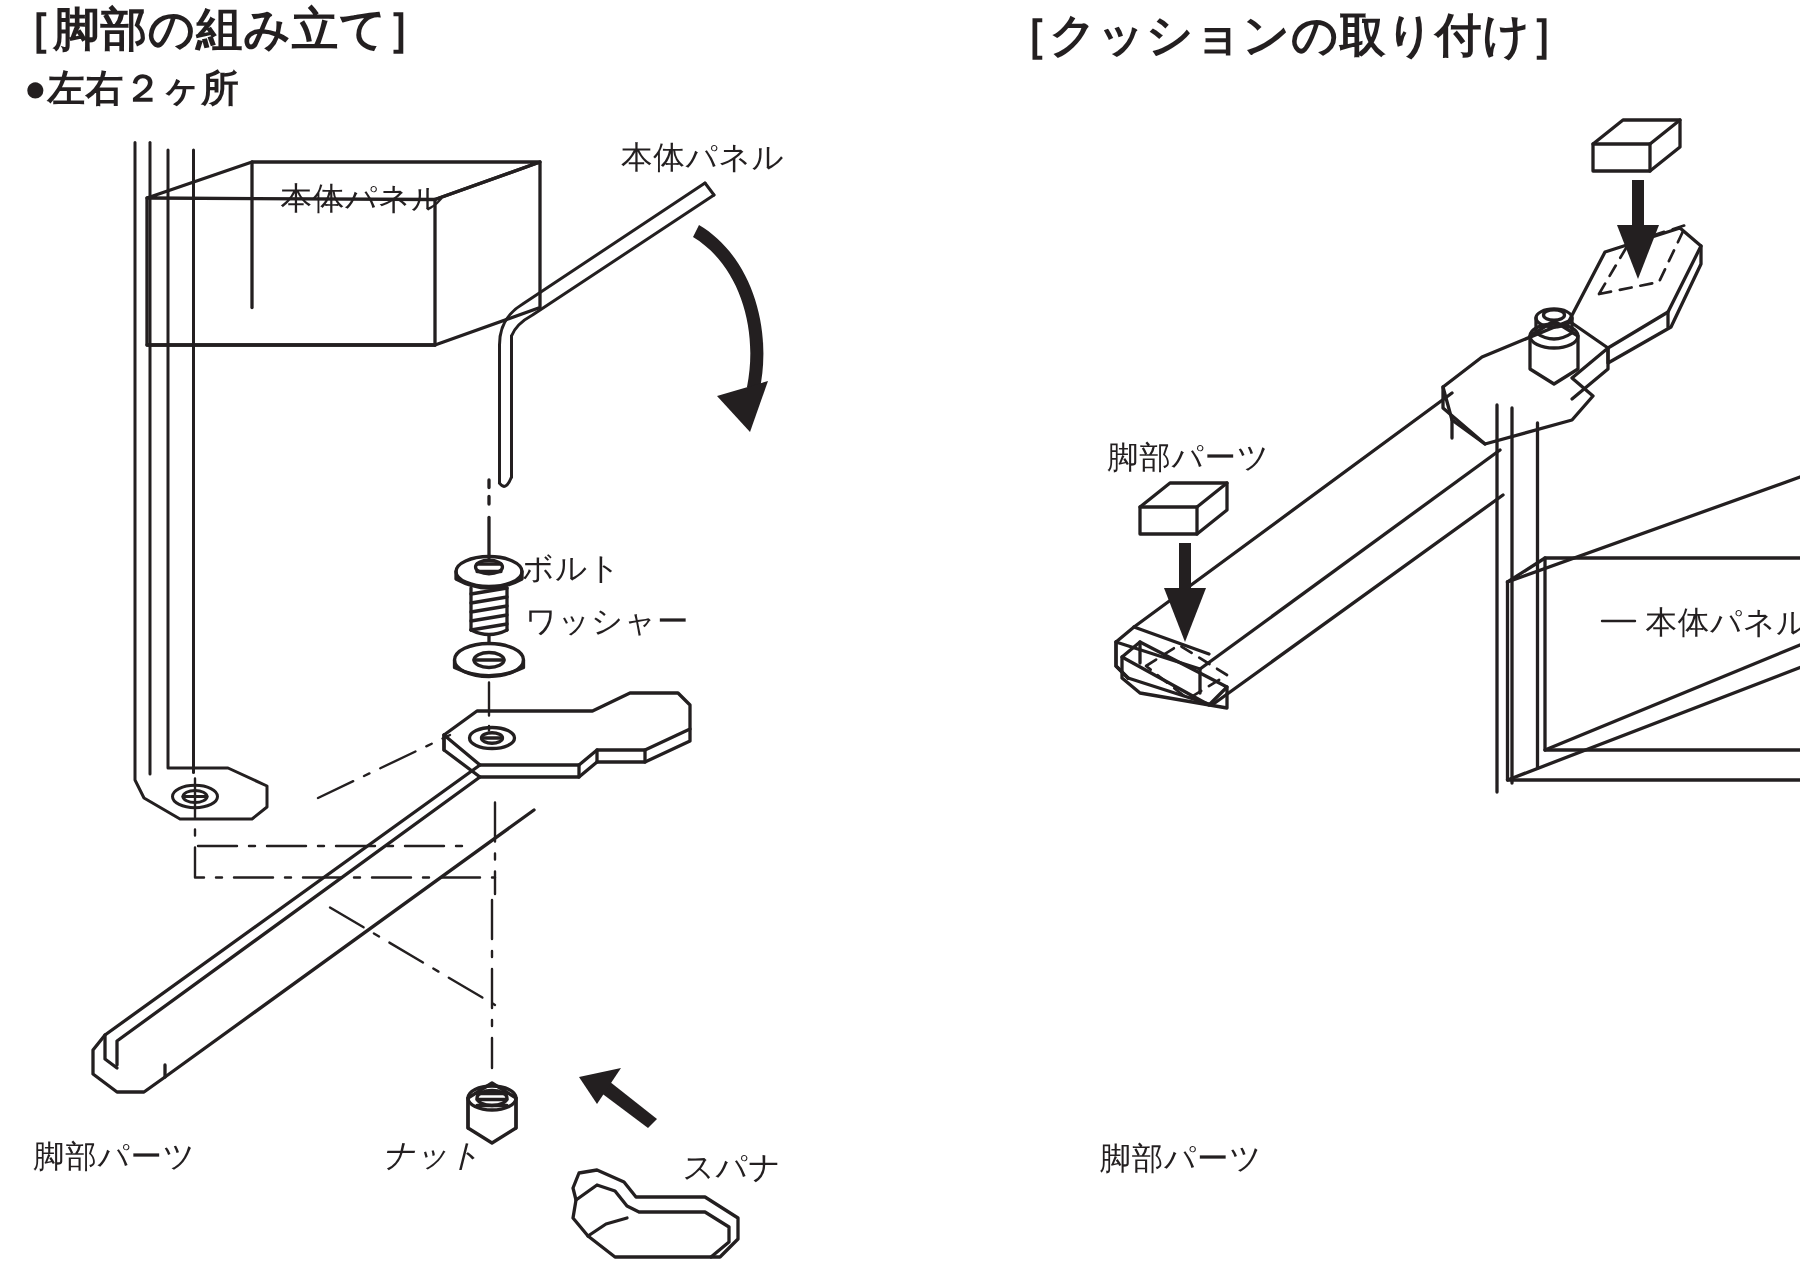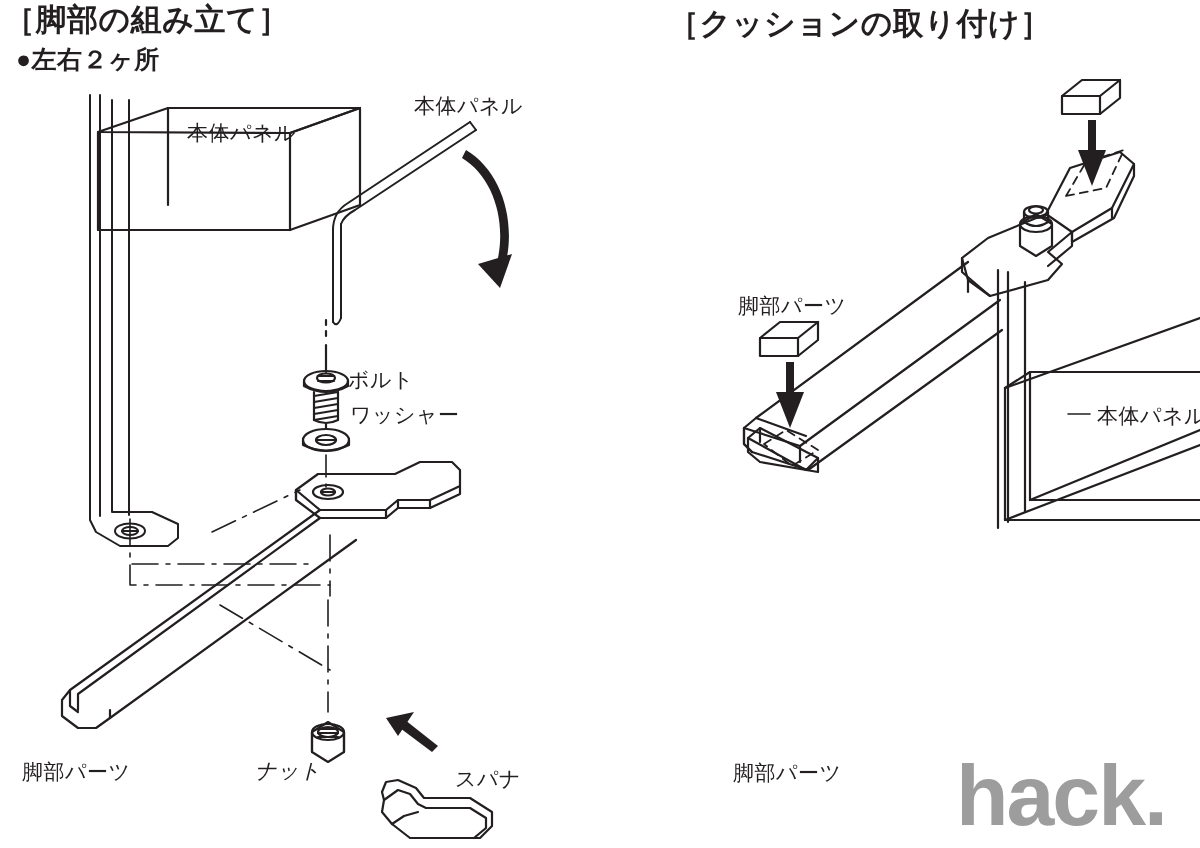--- a/index.html
+++ b/index.html
@@ -279,15 +279,14 @@
   <div class="txt part-label" id="t-bolt">ボルト</div>
   <div class="txt part-label" id="t-washer">ワッシャー</div>
   <div class="txt part-label" id="t-legpart-l">脚部パーツ</div>
   <div class="txt part-label" id="t-nut">ナット</div>
   <div class="txt part-label" id="t-spanner">スパナ</div>
 
   <div class="txt part-label" id="t-cushion">脚部パーツ</div>
   <div class="txt part-label" id="t-legpart-r">脚部パーツ</div>
   <div class="txt part-label" id="t-panel-right">本体パネル</div>
 
-  <div class="watermark">hack.</div>
 
 </div>
 
 </body></html>

